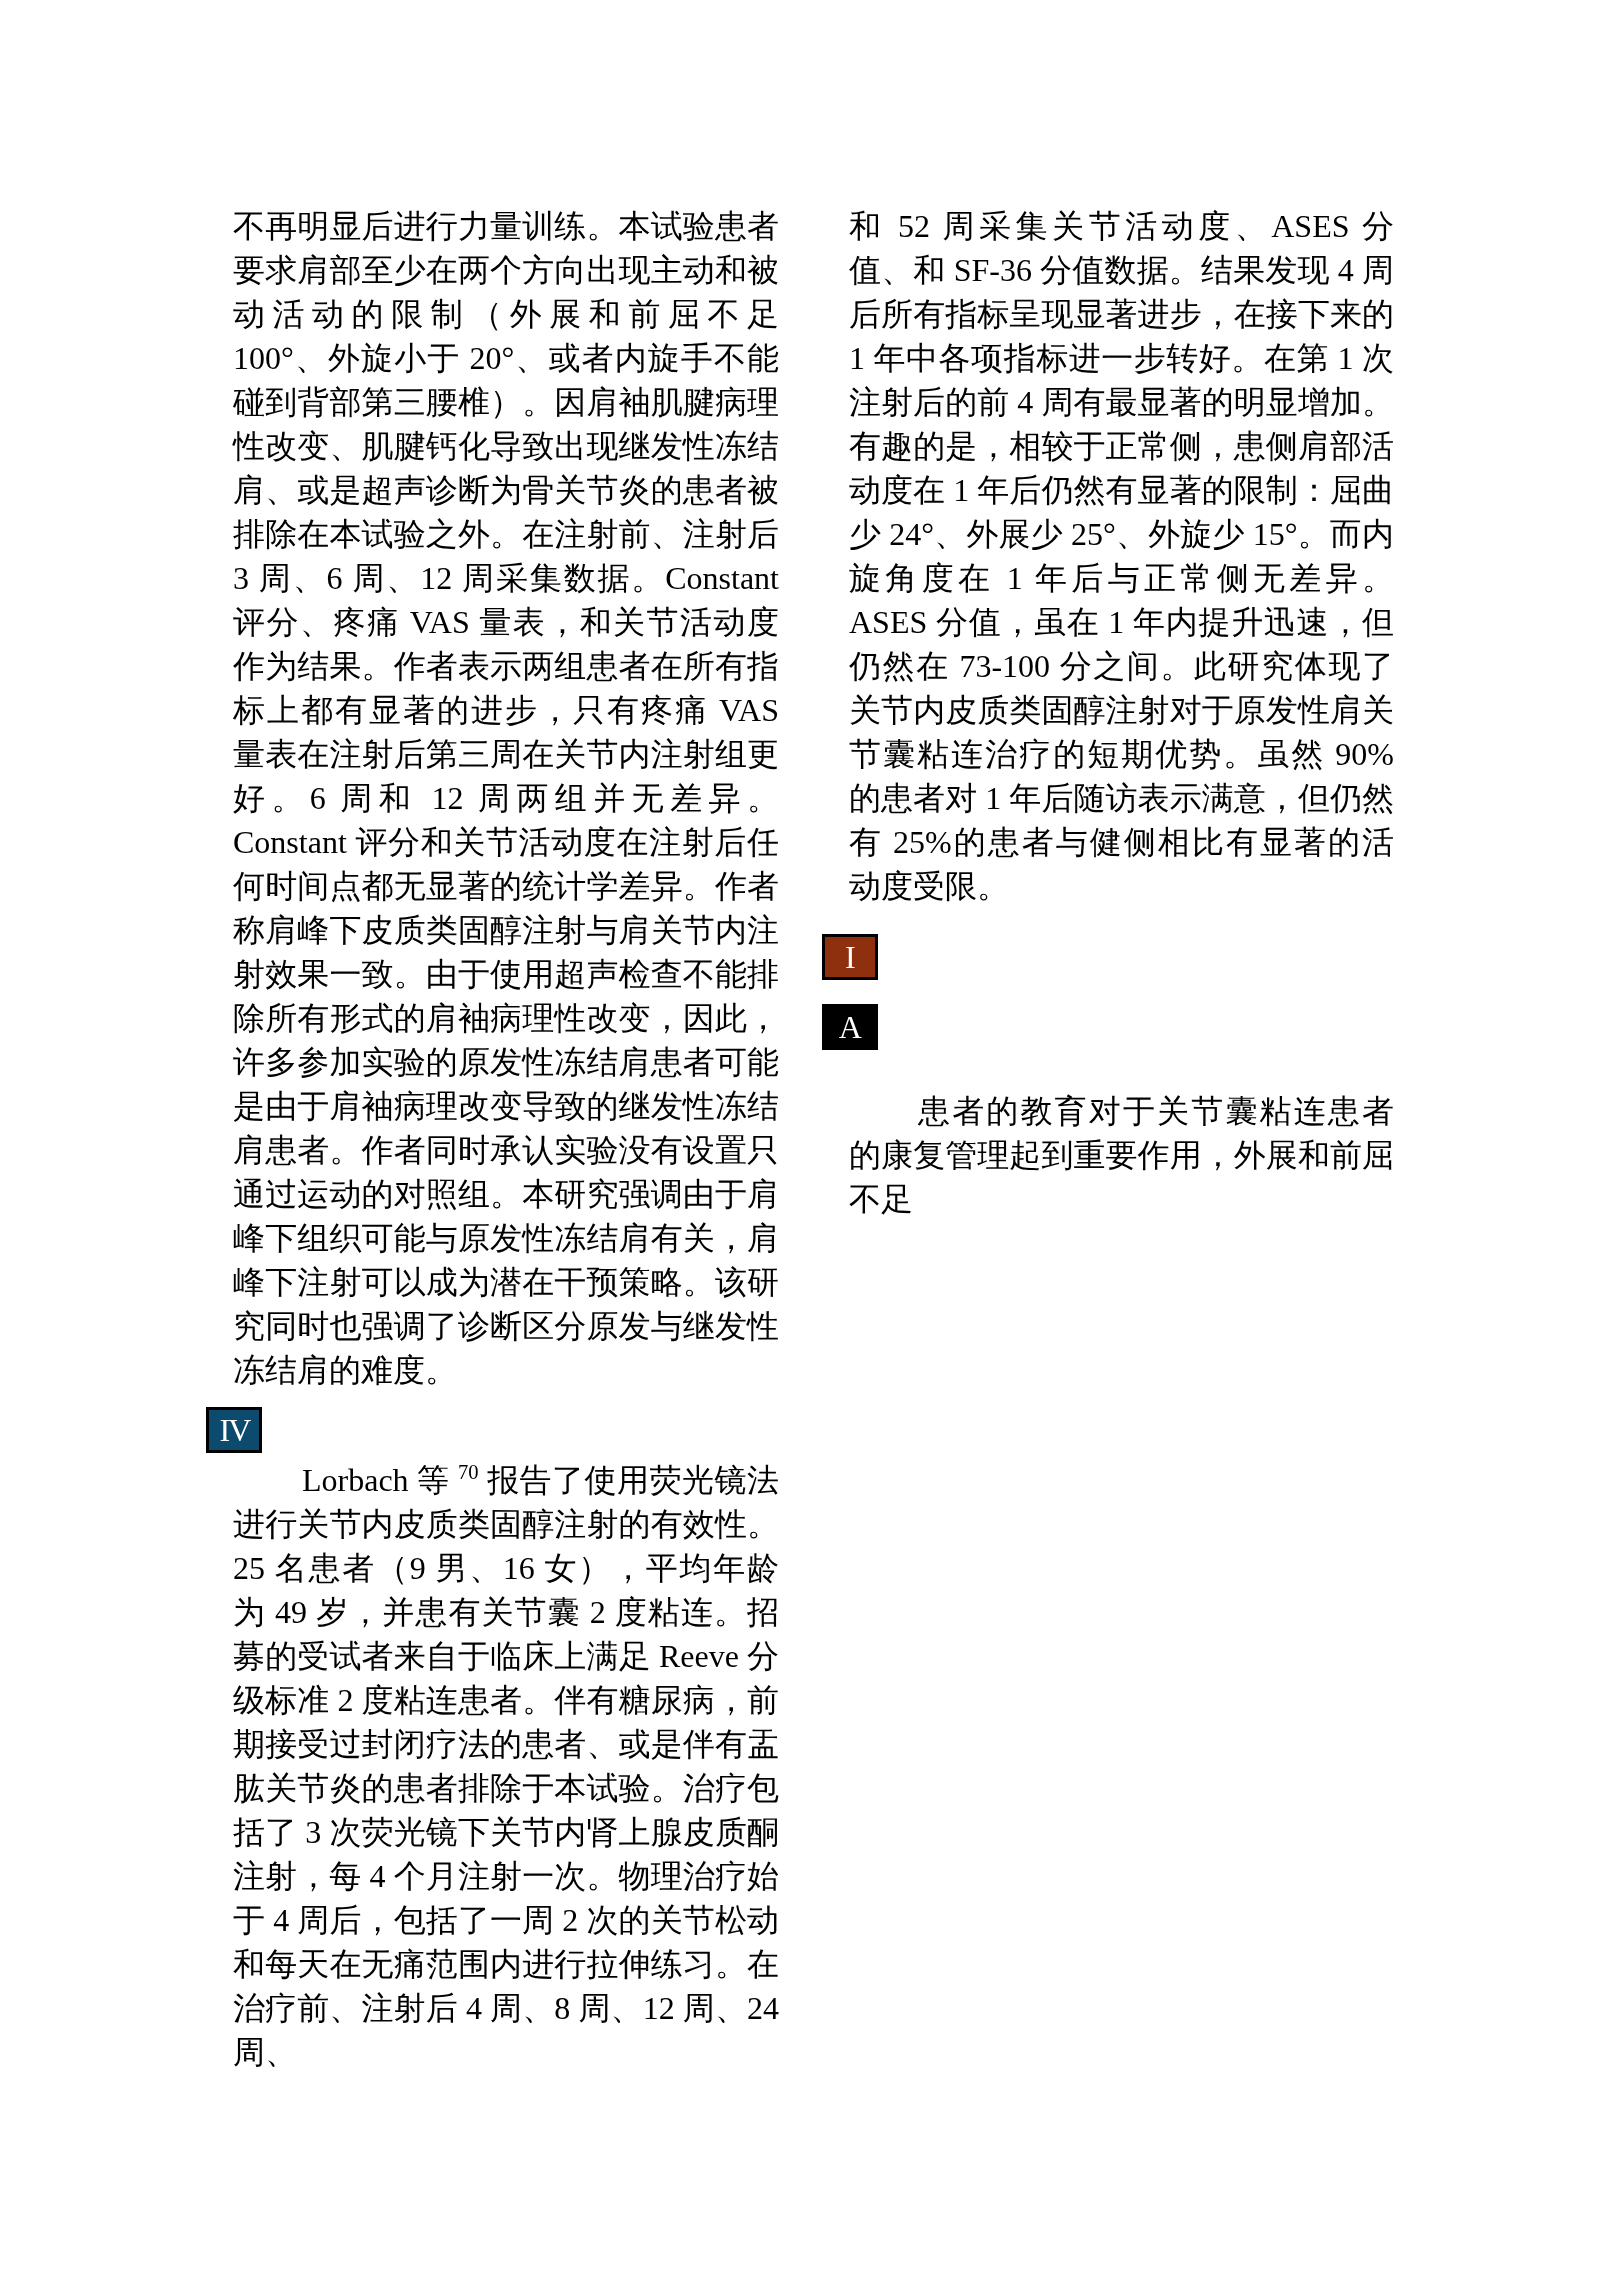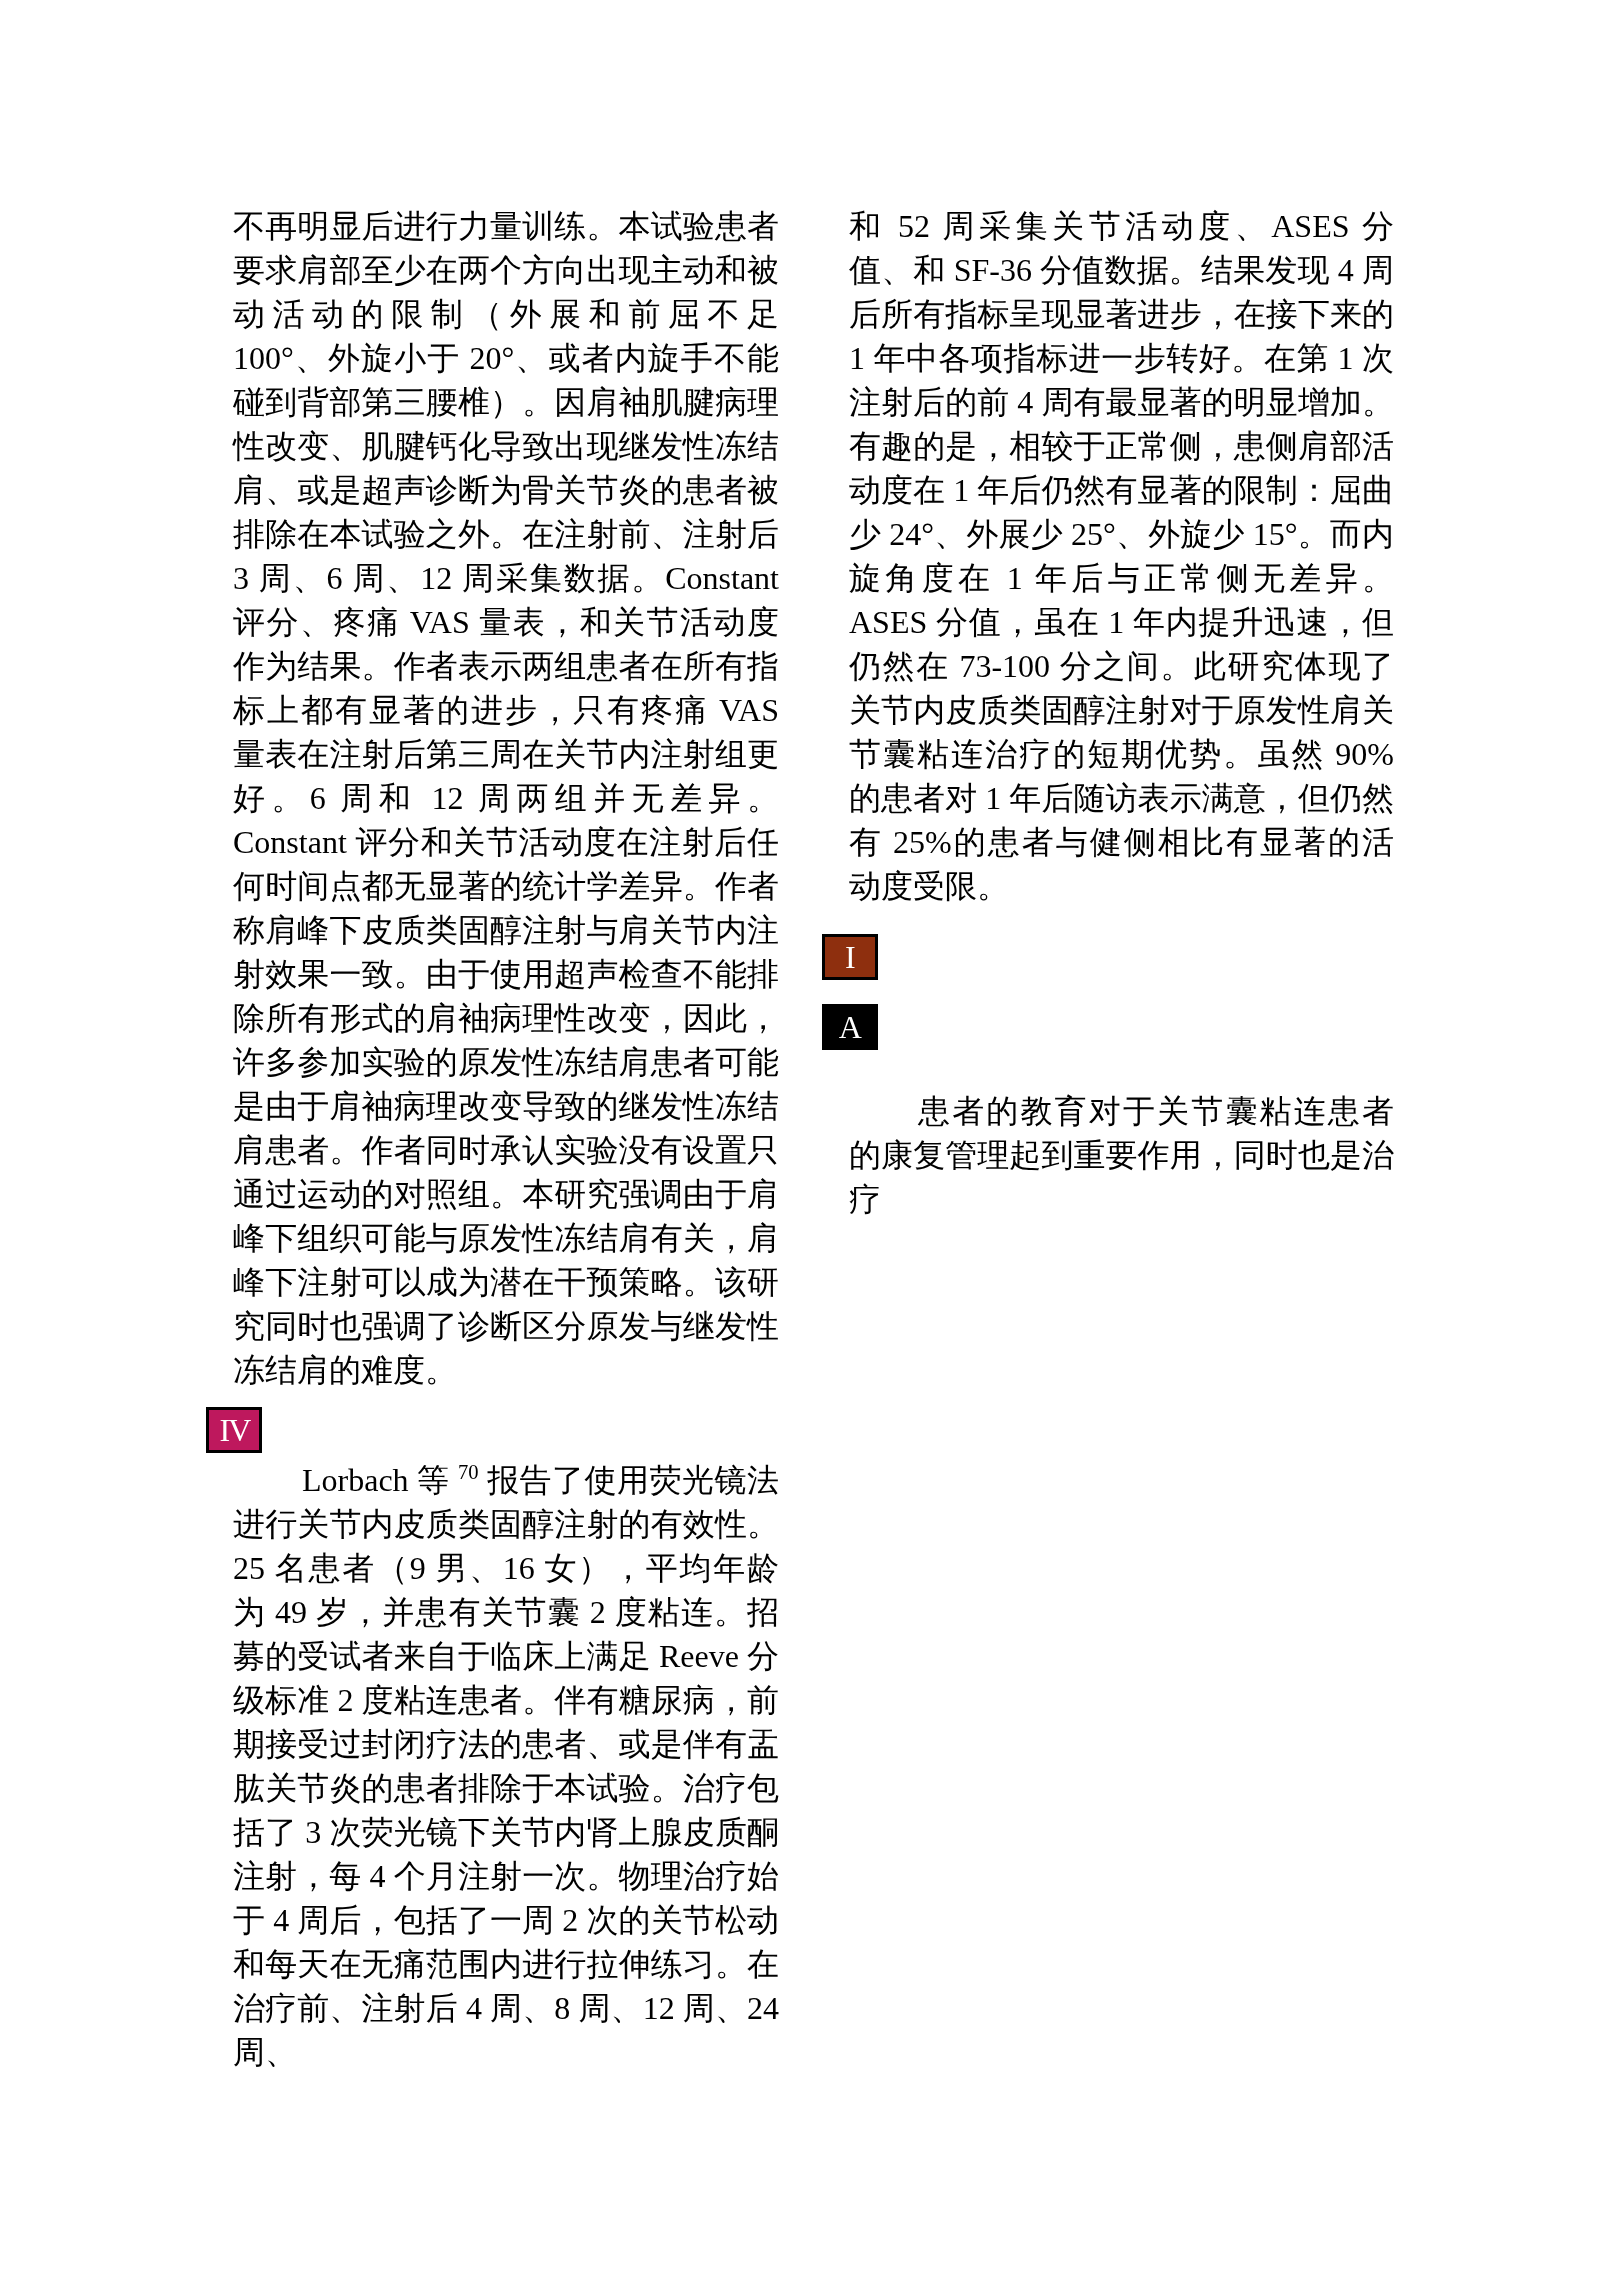--- a/index.html
+++ b/index.html
@@ -75,23 +75,23 @@
   #para-injection-plus-exercise { margin-top: 0px; }
   #heading-patient-education { margin-top: 37px; }
   #para-patient-education    { margin-top: 39px; }
 </style>
 </head>
 <body>
 
 <div class="page">
   <div class="col col-left">
       <p class="para" id="para-trial-results">不再明显后进行力量训练。本试验患者要求肩部至少在两个方向出现主动和被动活动的限制（外展和前屈不足 100°、外旋小于 20°、或者内旋手不能碰到背部第三腰椎）。因肩袖肌腱病理性改变、肌腱钙化导致出现继发性冻结肩、或是超声诊断为骨关节炎的患者被排除在本试验之外。在注射前、注射后 3 周、6 周、12 周采集数据。Constant 评分、疼痛 VAS 量表，和关节活动度作为结果。作者表示两组患者在所有指标上都有显著的进步，只有疼痛 VAS 量表在注射后第三周在关节内注射组更好。6 周和 12 周两组并无差异。Constant 评分和关节活动度在注射后任何时间点都无显著的统计学差异。作者称肩峰下皮质类固醇注射与肩关节内注射效果一致。由于使用超声检查不能排除所有形式的肩袖病理性改变，因此，许多参加实验的原发性冻结肩患者可能是由于肩袖病理改变导致的继发性冻结肩患者。作者同时承认实验没有设置只通过运动的对照组。本研究强调由于肩峰下组织可能与原发性冻结肩有关，肩峰下注射可以成为潜在干预策略。该研究同时也强调了诊断区分原发与继发性冻结肩的难度。</p>
-      <div class="badge" id="badge-grade-iv" style="background: #be185d; color: rgb(255, 255, 255); border-color: rgb(0, 0, 0);">IV</div>
+      <div class="badge" id="badge-grade-iv" style="background: #0c4a6e; color: rgb(255, 255, 255); border-color: rgb(0, 0, 0);">IV</div>
       <p class="para indent" id="para-lorbach">Lorbach 等 <sup>70</sup> 报告了使用荧光镜法进行关节内皮质类固醇注射的有效性。25 名患者（9 男、16 女），平均年龄为 49 岁，并患有关节囊 2 度粘连。招募的受试者来自于临床上满足 Reeve 分级标准 2 度粘连患者。伴有糖尿病，前期接受过封闭疗法的患者、或是伴有盂肱关节炎的患者排除于本试验。治疗包括了 3 次荧光镜下关节内肾上腺皮质酮注射，每 4 个月注射一次。物理治疗始于 4 周后，包括了一周 2 次的关节松动和每天在无痛范围内进行拉伸练习。在治疗前、注射后 4 周、8 周、12 周、24 周、</p>
     </div>
   <div class="col col-right">
       <p class="para" id="para-52week">和 52 周采集关节活动度、ASES 分值、和 SF-36 分值数据。结果发现 4 周后所有指标呈现显著进步，在接下来的 1 年中各项指标进一步转好。在第 1 次注射后的前 4 周有最显著的明显增加。有趣的是，相较于正常侧，患侧肩部活动度在 1 年后仍然有显著的限制：屈曲少 24°、外展少 25°、外旋少 15°。而内旋角度在 1 年后与正常侧无差异。ASES 分值，虽在 1 年内提升迅速，但仍然在 73-100 分之间。此研究体现了关节内皮质类固醇注射对于原发性肩关节囊粘连治疗的短期优势。虽然 90%的患者对 1 年后随访表示满意，但仍然有 25%的患者与健侧相比有显著的活动度受限。</p>
       <div class="badge" id="badge-grade-i" style="background: rgb(142, 47, 14); color: rgb(255, 255, 255); border-color: rgb(0, 0, 0);">I</div>
       <div class="badge" id="badge-grade-a" style="background: rgb(0, 0, 0); color: rgb(255, 255, 255); border-color: rgb(0, 0, 0);">A</div>
-      <p class="para indent" id="para-patient-education">患者的教育对于关节囊粘连患者的康复管理起到重要作用，同时也是治疗</p>
+      <p class="para indent" id="para-patient-education">患者的教育对于关节囊粘连患者的康复管理起到重要作用，外展和前屈不足</p>
     </div>
 </div>
 
 
 </body></html>

